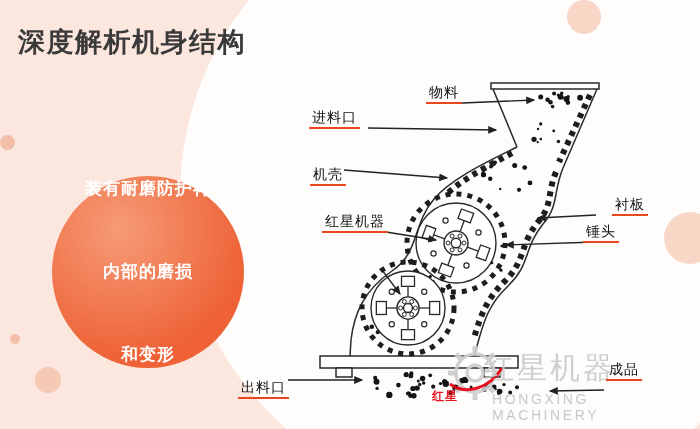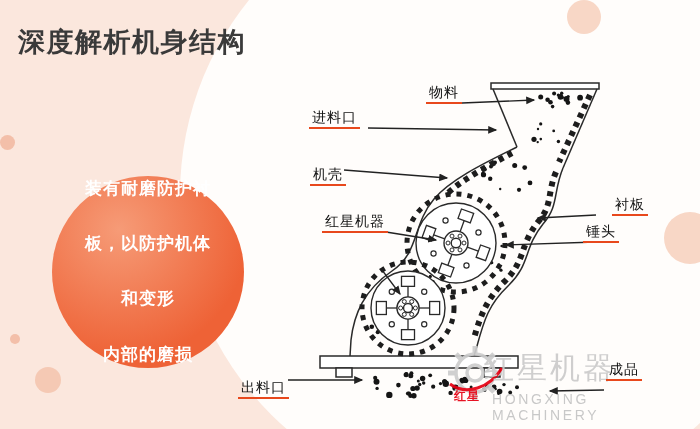--- a/index.html
+++ b/index.html
@@ -24,41 +24,40 @@
     background:radial-gradient(circle at 35% 28%,#f69b77 0%,var(--callout-bg) 70%);
     display:flex;flex-direction:column;justify-content:space-between;align-items:center;
     color:#ffffff;font-weight:bold;font-size:17px;line-height:1.55;text-align:center;letter-spacing:1px}
   .diagram-svg{position:absolute;left:0;top:0;width:700px;height:429px;pointer-events:none}
   .lbl{position:absolute;font-size:14px;font-weight:normal;color:#111;line-height:16px;
     padding:0 3px 2px;border-bottom:2px solid var(--accent);letter-spacing:1px;white-space:nowrap}
   .watermark{position:absolute;left:430px;top:338px;width:250px;height:88px;opacity:.92}
   .wm-gear{position:absolute;left:14px;top:4px}
   .wm-cn{position:absolute;left:54px;top:10px;font-size:30px;font-weight:normal;color:#cbcbcb;letter-spacing:3px}
   .wm-en{position:absolute;left:62px;top:53px;font-size:14px;color:#c4c4c4;letter-spacing:2.6px}
-  .wm-red{position:absolute;left:24px;top:50px;font-size:12px;font-weight:bold;color:#e60012;letter-spacing:1px}
+  .wm-red{position:absolute;left:2px;top:50px;font-size:12px;font-weight:bold;color:#e60012;letter-spacing:1px}
 </style>
 </head>
 <body>
 
 <div class="stage">
 
   <div class="circle white-circle"></div>
   <div class="circle deco1"></div>
   <div class="circle deco2"></div>
   <div class="circle deco3"></div>
   <div class="circle deco4"></div>
   <div class="circle deco5"></div>
 
   <div class="title">深度解析机身结构</div>
 
   <div class="callout">
     <span>装有耐磨防护衬</span>
-    <span>板，以防护机体</span>
+    <span>内部的磨损</span>
     <span>和变形</span>
-    <span>内部的磨损</span>
   </div>
 
   <svg class="diagram-svg" viewBox="0 0 700 429">
     <defs>
       <marker id="arrow" markerWidth="8" markerHeight="8" refX="6" refY="3" orient="auto">
         <path d="M0,0 L7,3 L0,6 Z" fill="#222"></path>
       </marker>
     </defs>
 
     <g id="material-dots">

